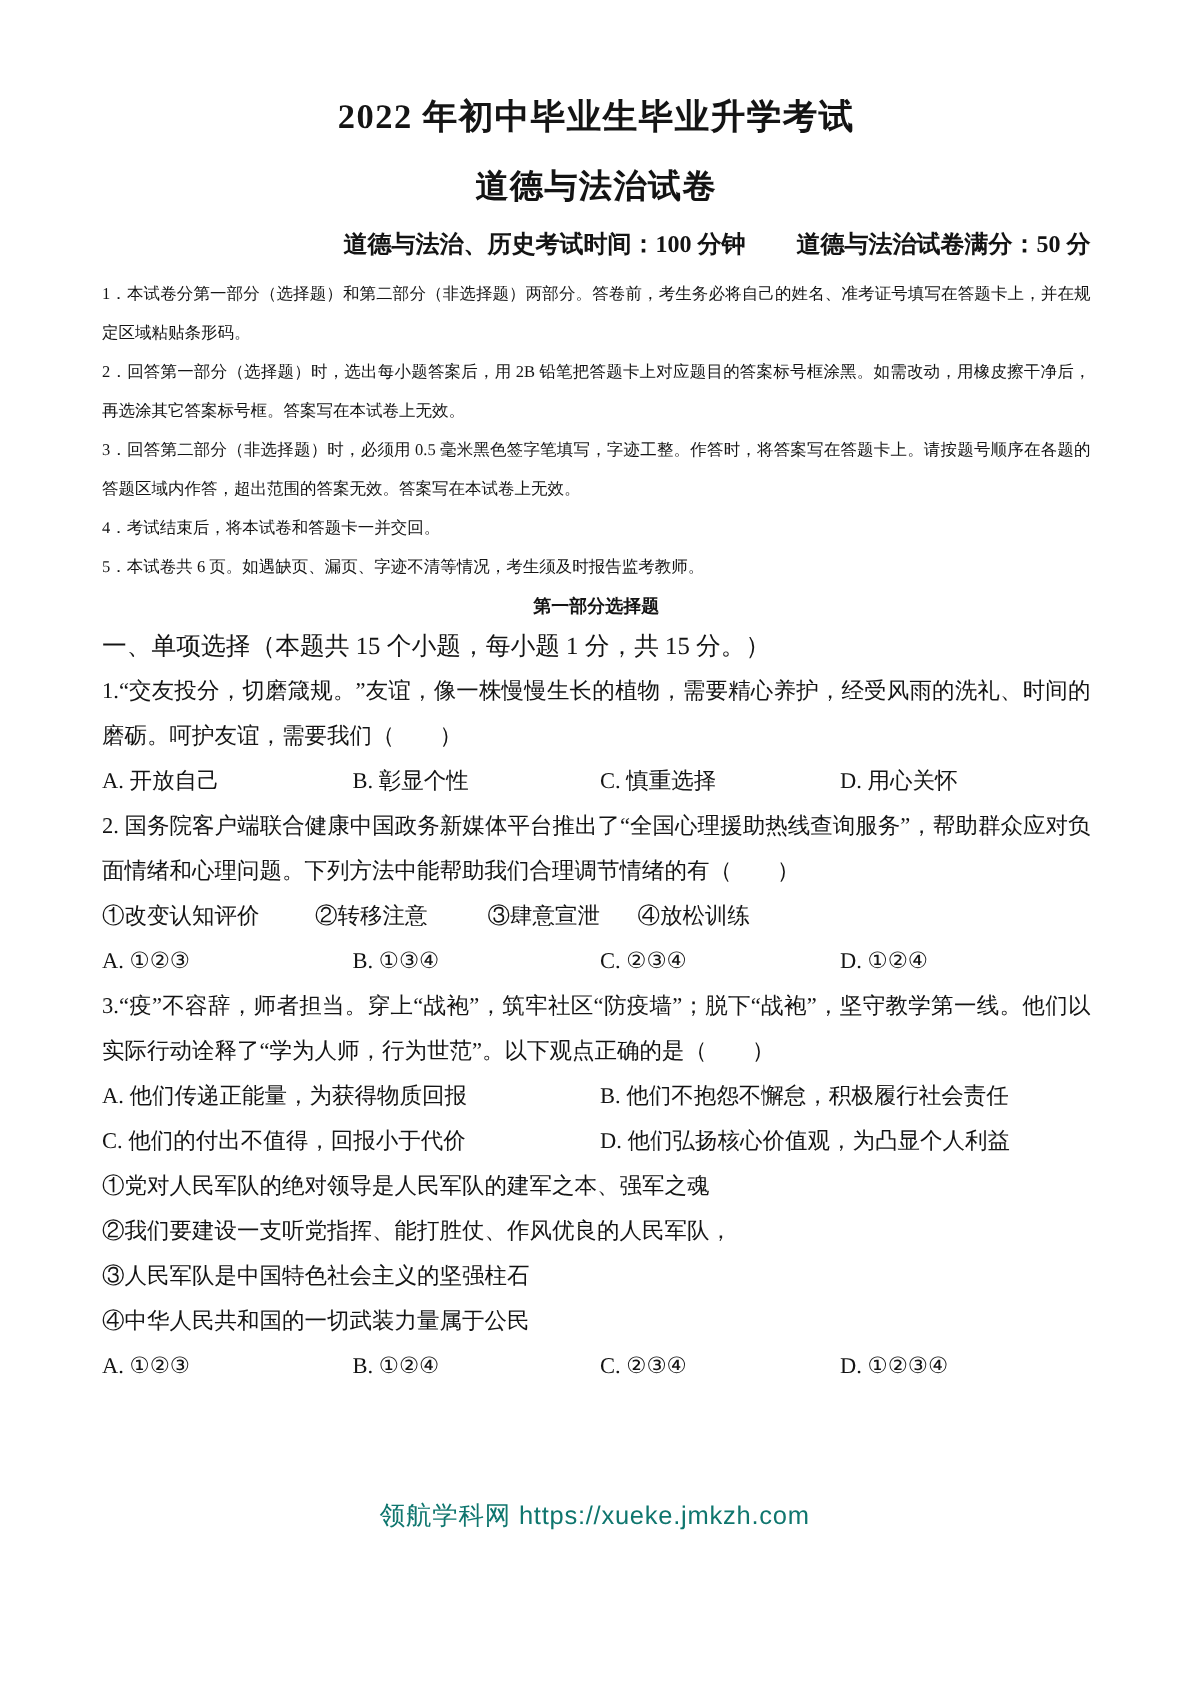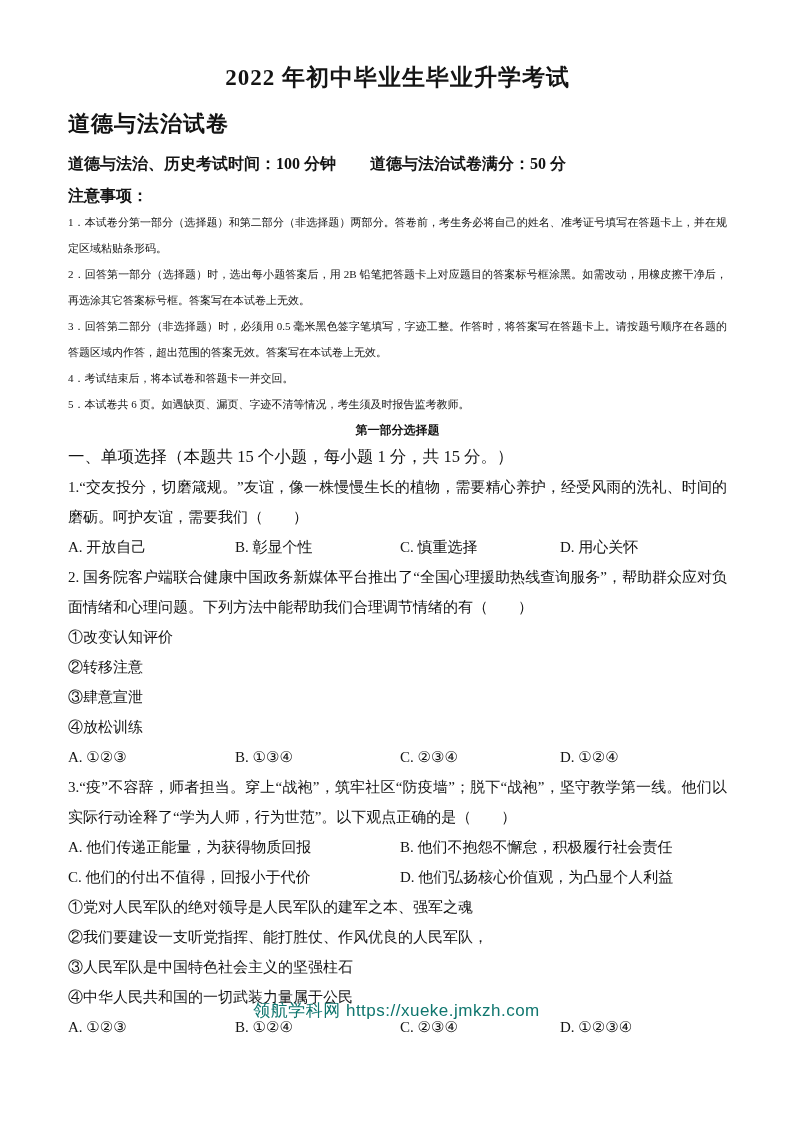--- a/index.html
+++ b/index.html
@@ -17,28 +17,28 @@
   }
   .exam-title {
     margin: 0 0 16px 0;
     text-align: center;
     font-size: 23px;
     font-weight: bold;
     letter-spacing: 1px;
   }
   .paper-title {
     margin: 0 0 13px 0;
-    text-align: left;
+    text-align: center;
     font-size: 22px;
     font-weight: bold;
     letter-spacing: 1px;
   }
   .exam-info {
     display: flex;
-    justify-content: flex-start;
+    justify-content: flex-end;
     gap: 34px;
     font-weight: bold;
     font-size: 16px;
     line-height: 24px;
     margin-bottom: 7px;
   }
   .notice-heading {
     font-weight: bold;
     font-size: 16px;
     line-height: 26px;
@@ -75,21 +75,20 @@
     line-height: 30px;
   }
   .opt-grid2 {
     display: grid;
     grid-template-columns: 332px 1fr;
     line-height: 30px;
   }
   .subopt-row {
     display: flex;
     line-height: 30px;
-    flex-direction: column;
   }
   .subopt-row .s1 { width: 142px; }
   .subopt-row .s2 { width: 115px; }
   .subopt-row .s3 { width: 100px; }
   .subline {
     margin: 0;
     line-height: 30px;
   }
   .watermark-footer {
     position: absolute;
@@ -109,21 +108,20 @@
 <div class="page">
 
   <h1 class="exam-title">2022 年初中毕业生毕业升学考试</h1>
   <h2 class="paper-title">道德与法治试卷</h2>
 
   <div class="exam-info">
     <span>道德与法治、历史考试时间：100 分钟</span>
     <span>道德与法治试卷满分：50 分</span>
   </div>
 
-  <div class="notice-heading">注意事项：</div>
   <p class="notice">1．本试卷分第一部分（选择题）和第二部分（非选择题）两部分。答卷前，考生务必将自己的姓名、准考证号填写在答题卡上，并在规定区域粘贴条形码。</p>
   <p class="notice">2．回答第一部分（选择题）时，选出每小题答案后，用 2B 铅笔把答题卡上对应题目的答案标号框涂黑。如需改动，用橡皮擦干净后，再选涂其它答案标号框。答案写在本试卷上无效。</p>
   <p class="notice">3．回答第二部分（非选择题）时，必须用 0.5 毫米黑色签字笔填写，字迹工整。作答时，将答案写在答题卡上。请按题号顺序在各题的答题区域内作答，超出范围的答案无效。答案写在本试卷上无效。</p>
   <p class="notice">4．考试结束后，将本试卷和答题卡一并交回。</p>
   <p class="notice">5．本试卷共 6 页。如遇缺页、漏页、字迹不清等情况，考生须及时报告监考教师。</p>
 
   <div class="section-heading">第一部分选择题</div>
   <div class="part-heading">一、单项选择（本题共 15 个小题，每小题 1 分，共 15 分。）</div>
 
   <div class="question">

